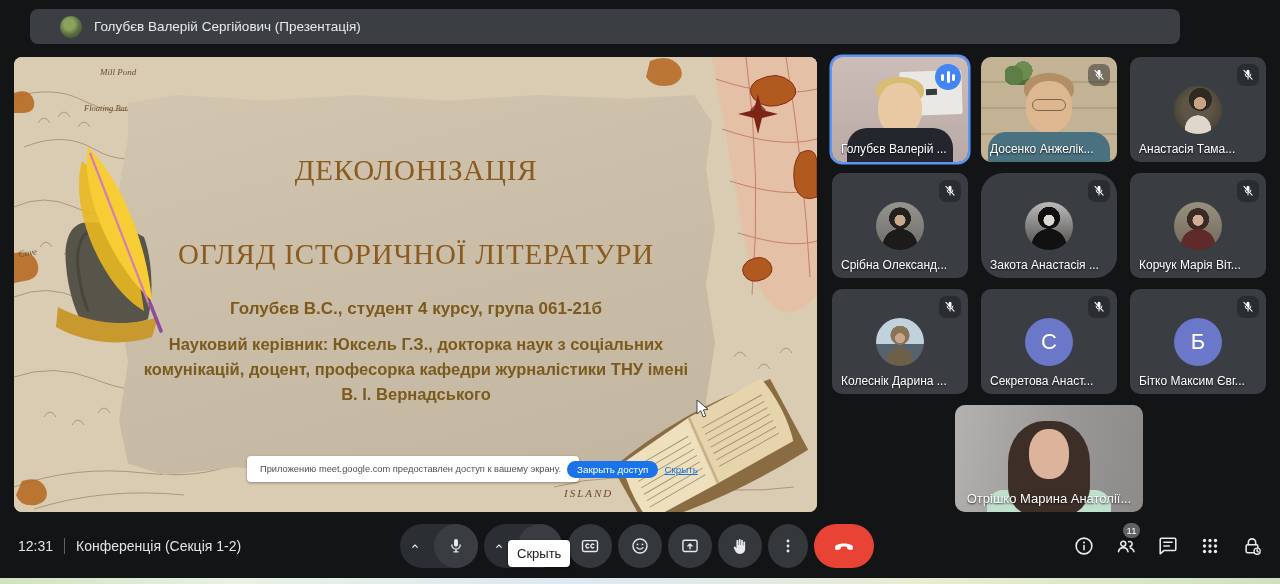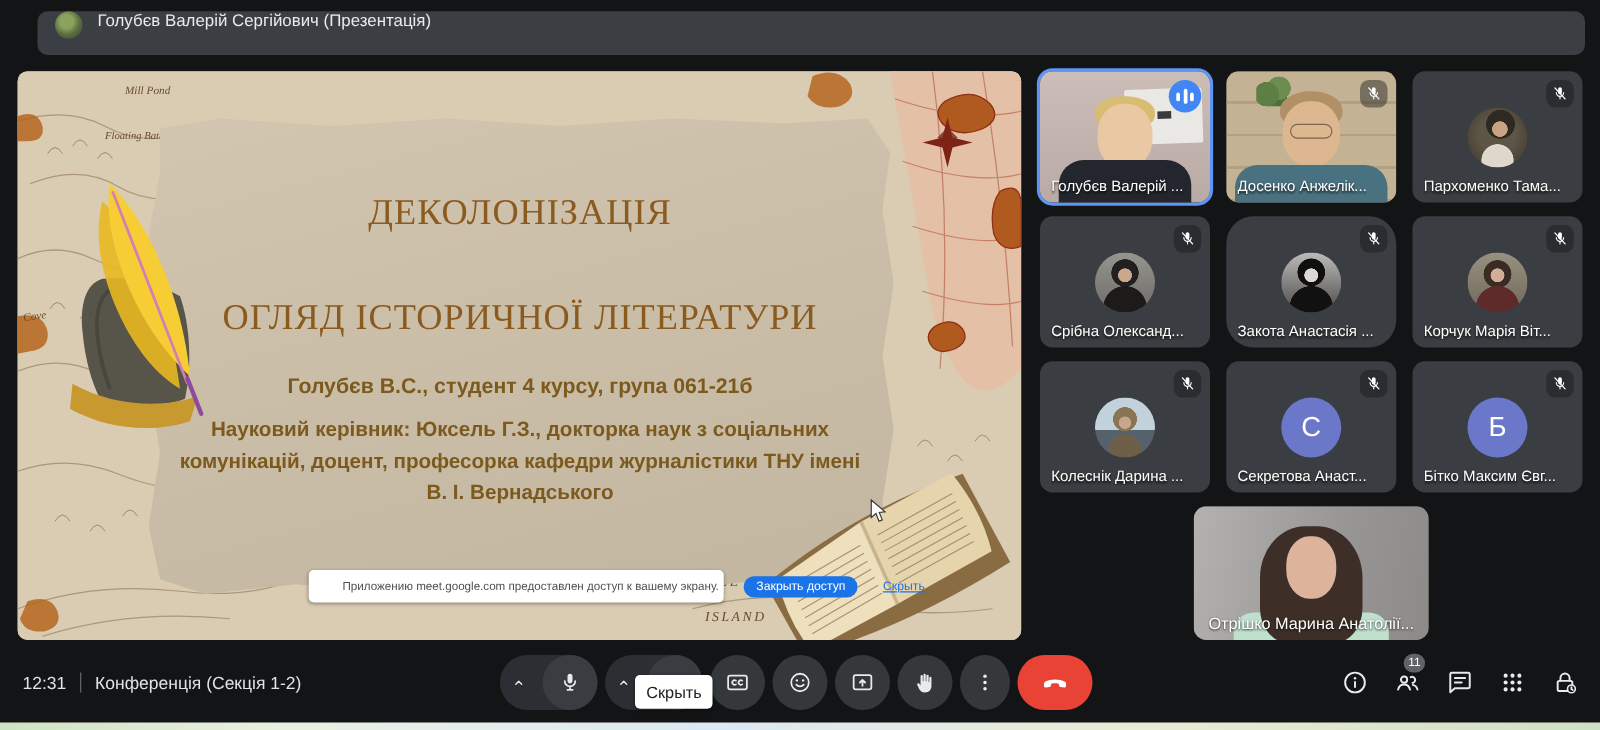--- a/index.html
+++ b/index.html
@@ -1,22 +1,22 @@
 <!DOCTYPE html>
 <html><head>
 <meta charset="utf-8">
 <style>
   html,body{margin:0;padding:0;background:#0b0c0d;}
   *{box-sizing:border-box;}
   .stage{position:relative;width:1280px;height:584px;background:#131416;overflow:hidden;
          font-family:"Liberation Sans",sans-serif;}
 
   
-  .banner{position:absolute;left:30px;top:9px;width:1238px;height:35px;background:#3b3e42;
-          border-radius:8px;display:flex;align-items:flex-start;padding:0 14px;gap:12px;}
+  .banner{position:absolute;left:30px;top:9px;width:1150px;height:35px;background:#3b3e42;
+          border-radius:8px;display:flex;align-items:center;padding:0 30px;gap:12px;}
   .banner .avatar{width:22px;height:22px;border-radius:50%;flex:0 0 auto;
           background:radial-gradient(circle at 42% 38%,#8aa35e 0 28%,#5c6e42 55%,#32402c 100%);}
   .banner .pname{color:#e8eaed;font-size:13.5px;}
 
   
   .slide{position:absolute;left:14px;top:57px;width:803px;height:455px;border-radius:8px;
          overflow:hidden;background:#d9ccb2;}
   .slide svg.mapbg{position:absolute;left:0;top:0;}
   .parchment{position:absolute;left:102px;top:34px;width:602px;height:388px;
      background:linear-gradient(165deg,#d2c6b0 0%,#cabea8 45%,#c2b6a0 100%);
@@ -25,21 +25,21 @@
   .slide-text{position:absolute;left:110px;top:92px;width:584px;text-align:center;}
   .slide-title{margin:0;font-family:"Liberation Serif",serif;font-weight:500;color:#8a5a1e;
      font-size:29px;line-height:1.45;letter-spacing:.8px;}
   .slide-author{margin:24px 0 0;color:#7c5a1d;font-size:17px;font-weight:bold;}
   .slide-advisor{margin:13px auto 0;color:#7c5a1d;font-size:16.5px;font-weight:bold;
      line-height:1.5;width:545px;}
   .deco{position:absolute;}
 
   
   .share-banner{position:absolute;left:233px;top:399px;width:332px;height:26px;background:#fff;
-     border-radius:4px;display:flex;align-items:center;padding:0 7px;gap:20px;
+     border-radius:4px;display:flex;align-items:center;padding:0 7px;gap:6px;
      box-shadow:0 1px 3px rgba(0,0,0,.35);}
   .share-banner .msg{font-size:9.3px;color:#4d5156;white-space:nowrap;}
   .share-stop{background:#1a73e8;color:#fff;border:none;border-radius:11px;font-size:9.8px;
      padding:3px 10px;white-space:nowrap;font-family:"Liberation Sans",sans-serif;}
   .share-hide{color:#1a73e8;font-size:9.8px;text-decoration:underline;white-space:nowrap;}
 
   
   .people{position:absolute;left:832px;top:57px;width:434px;height:455px;}
   .tile{position:absolute;width:136px;height:105px;border-radius:10px;background:#3a3d41;
         overflow:hidden;}
@@ -300,21 +300,21 @@
       <div class="avwrap">
           <div class="pav pav3"></div>
         </div>
       <div class="micoff">
         <svg viewBox="0 0 24 24" width="14" height="14">
             <path fill="#fff" d="M12 3a2.6 2.6 0 0 1 2.6 2.6v4.8A2.6 2.6 0 0 1 12 13a2.6 2.6 0 0 1-2.6-2.6V5.6A2.6 2.6 0 0 1 12 3z"></path>
             <path d="M7 10.5a5 5 0 0 0 10 0M12 15.5V19" stroke="#fff" stroke-width="1.6" fill="none" stroke-linecap="round"></path>
             <path d="M5 4l14 15" stroke="#fff" stroke-width="1.8" stroke-linecap="round"></path>
           </svg>
       </div>
-      <span class="tname">Пархоменко Тама...</span>
+      <span class="tname">Анастасія Тама...</span>
     </div>
 
     <div class="tile t4">
       <div class="avwrap">
           <div class="pav pav4"></div>
         </div>
       <div class="micoff">
         <svg viewBox="0 0 24 24" width="14" height="14">
             <path fill="#fff" d="M12 3a2.6 2.6 0 0 1 2.6 2.6v4.8A2.6 2.6 0 0 1 12 13a2.6 2.6 0 0 1-2.6-2.6V5.6A2.6 2.6 0 0 1 12 3z"></path>
             <path d="M7 10.5a5 5 0 0 0 10 0M12 15.5V19" stroke="#fff" stroke-width="1.6" fill="none" stroke-linecap="round"></path>

